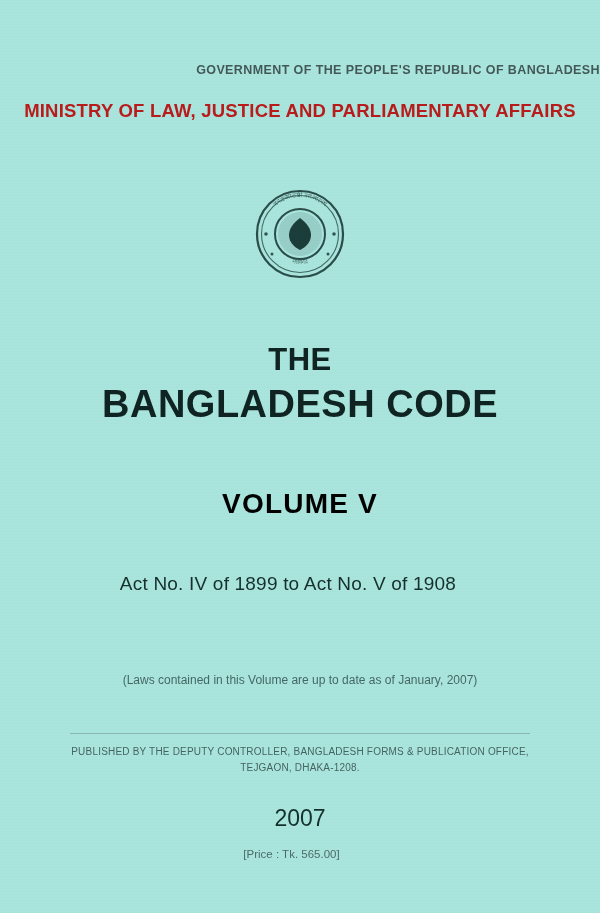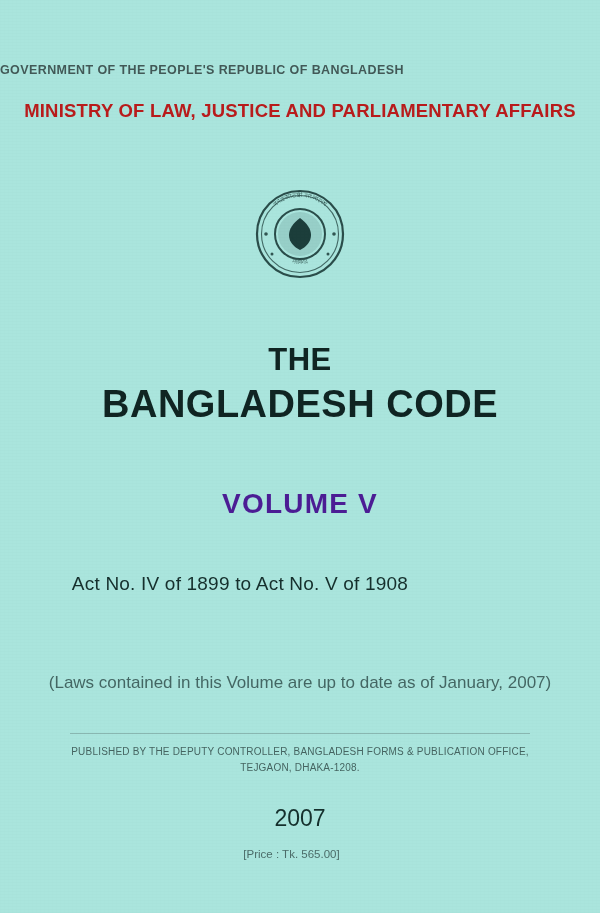--- a/index.html
+++ b/index.html
@@ -22,21 +22,21 @@
     padding: 0;
     position: relative;
     background: #aae5dd;
   }
 
   .gov-line {
     position: absolute;
     top: 63px;
     left: 0;
     width: 600px;
-    text-align: left;
+    text-align: right;
     font-size: 12.5px;
     font-weight: bold;
     letter-spacing: 0.4px;
     color: #2c3b3a;
     opacity: 0.82;
   }
 
   .ministry-line {
     position: absolute;
     top: 100px;
@@ -87,42 +87,43 @@
 
   .volume-line {
     position: absolute;
     top: 488px;
     left: 0;
     width: 600px;
     text-align: center;
     font-size: 28px;
     font-weight: bold;
     letter-spacing: 1.2px;
-    color: #4c1d95;
+    color: #000000;
   }
 
   .range-line {
     position: absolute;
     top: 573px;
     left: 0;
     width: 480px;
     text-align: center;
     font-size: 19px;
     font-weight: normal;
     letter-spacing: 0.2px;
     color: #16302d;
+    padding-left: 48px;
   }
 
   .uptodate-line {
     position: absolute;
     top: 673px;
     left: 0;
     width: 600px;
     text-align: center;
-    font-size: 17px;
+    font-size: 12px;
     color: #33524f;
     opacity: 0.85;
   }
 
   .rule {
     position: absolute;
     top: 733px;
     left: 70px;
     width: 460px;
     height: 1px;

